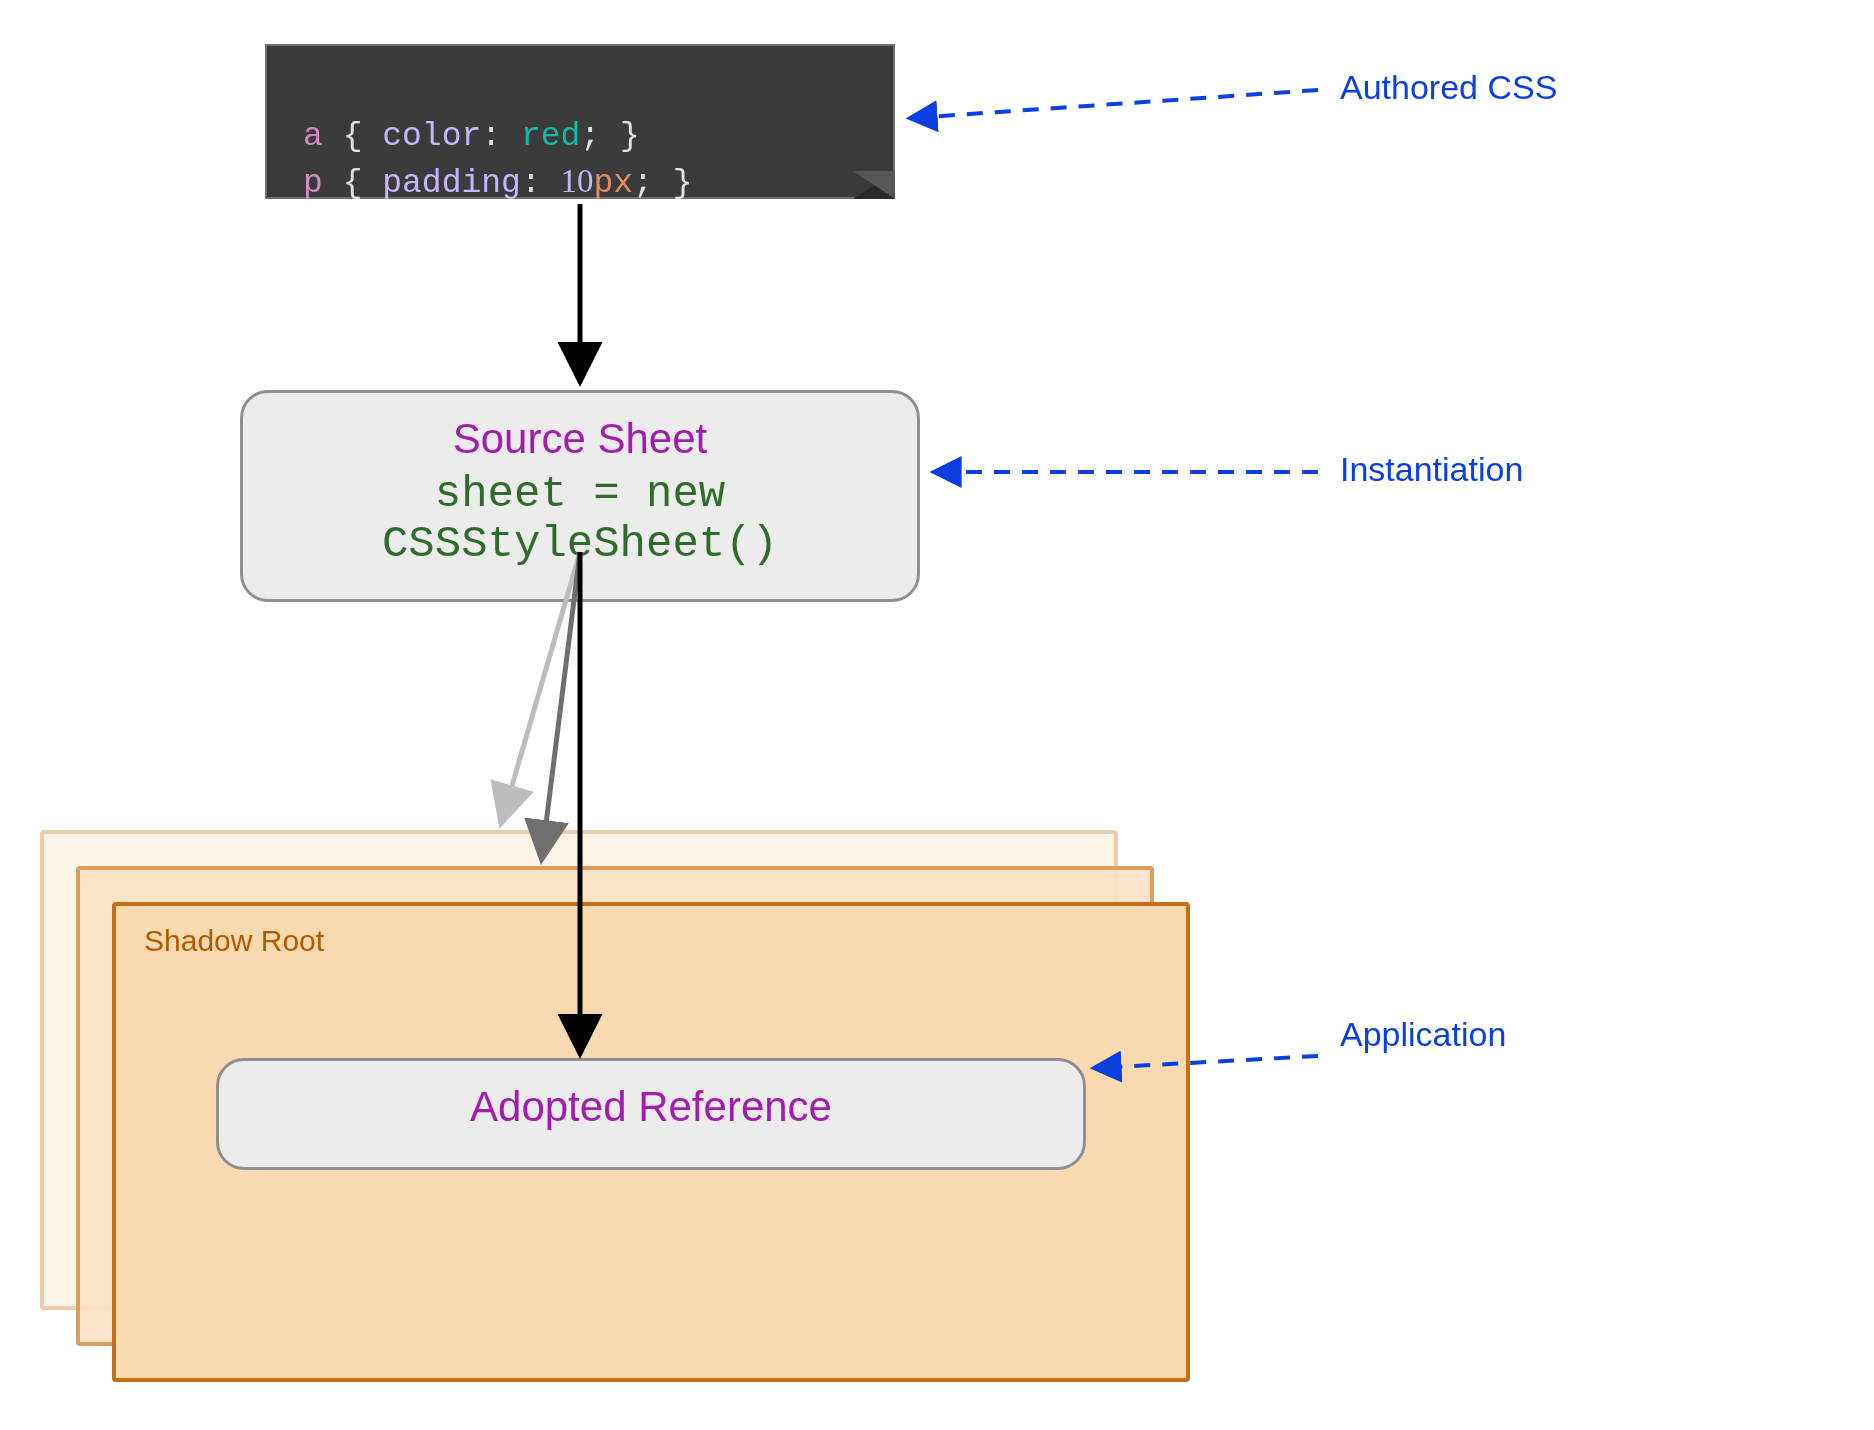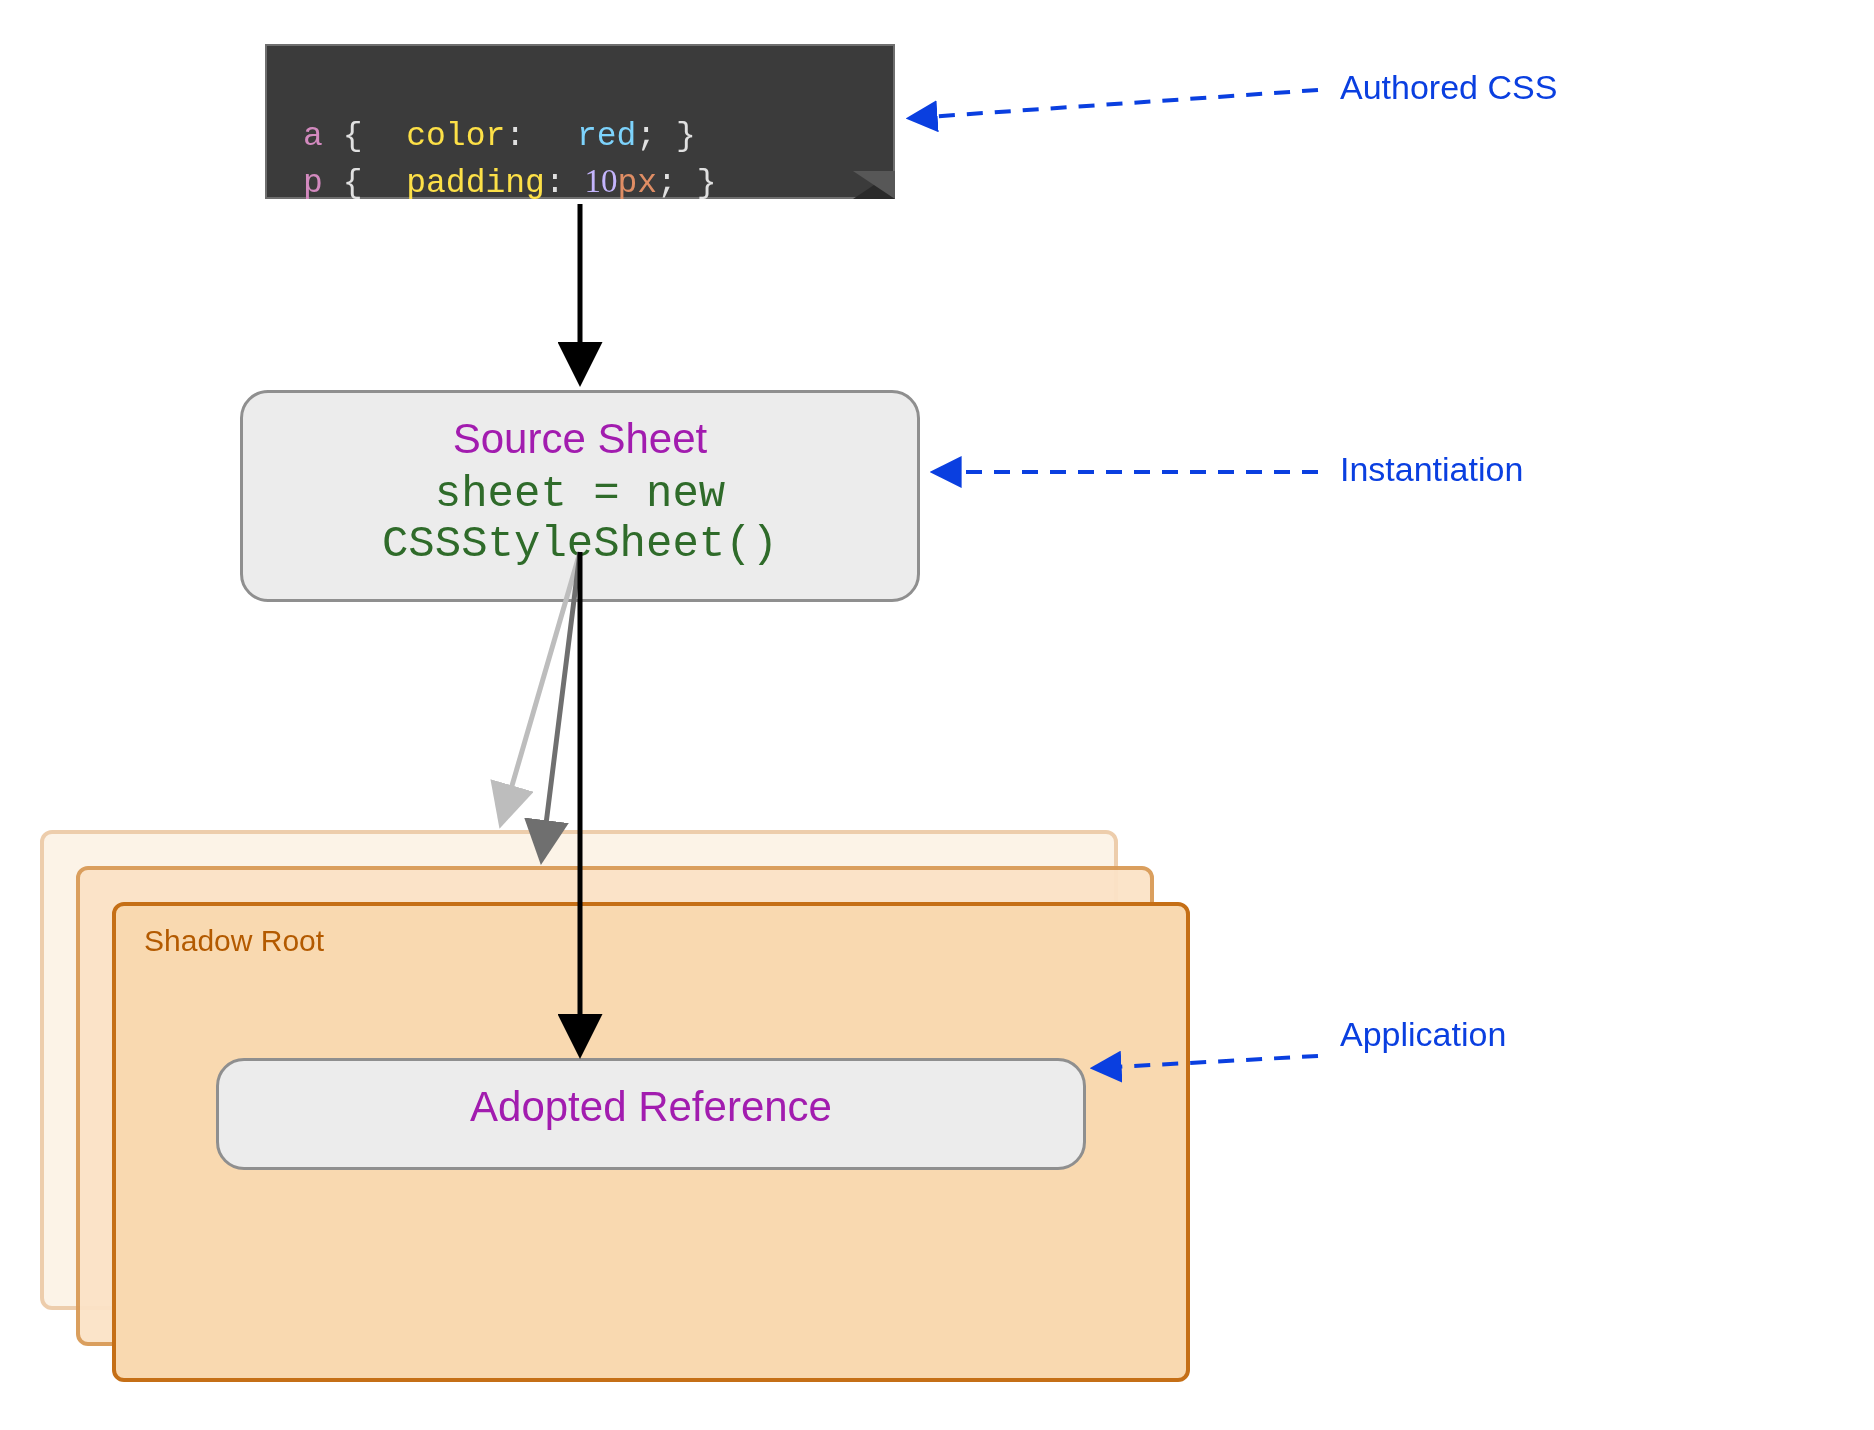--- a/index.html
+++ b/index.html
@@ -24,23 +24,23 @@
     color: #ddd;
     padding: 24px 36px 28px 36px;
     font-family: "SFMono-Regular", Consolas, "Liberation Mono", Menlo, monospace;
     font-size: 33px;
     line-height: 1.35;
     border: 2px solid #6f6f6f;
     white-space: pre;
   }
   .tok-sel     { color: #d38abf; }     
   .tok-brace   { color: #e0e0e0; }
-  .tok-prop    { color: #fde047; margin-left: 24px; }     
+  .tok-prop    { color: #c4b5fd; }     
   .tok-colon   { color: #e0e0e0; }
-  .tok-valtxt  { color: #7dd3fc; margin-left: 32px; }     
+  .tok-valtxt  { color: #14b8a6; }     
   .tok-valnum  { color: #c4b5fd; font-family: Liberation Serif, serif; }     
   .tok-valunit { color: #df8d64; }
 
   .dogear {
     position: absolute;
     right: -2px;
     bottom: -2px;
     width: 0; height: 0;
     border-style: solid;
     border-width: 0 0 28px 42px;
@@ -73,21 +73,21 @@
   .infobox .codeline {
     font-family: "SFMono-Regular", Consolas, "Liberation Mono", Menlo, monospace;
     font-size: 44px;
     color: #2f6b2a;
   }
 
   
   .shadowstack .card {
     position: absolute;
     border: 4px solid;
-    border-radius: 12px;
+    border-radius: 4px;
     text-decoration: underline;
   }
   .card.c1 { background: #fceede; border-color: #e6b98a; opacity: 0.7; }
   .card.c2 { background: #fbe3c7; border-color: #d99a56; opacity: 0.95; }
   .card.c3 { background: #f9d9b0; border-color: #c56f16; }
   .shadow-label {
     position: absolute;
     color: #b35a00;
     font-size: 30px;
     font-weight: 400;

